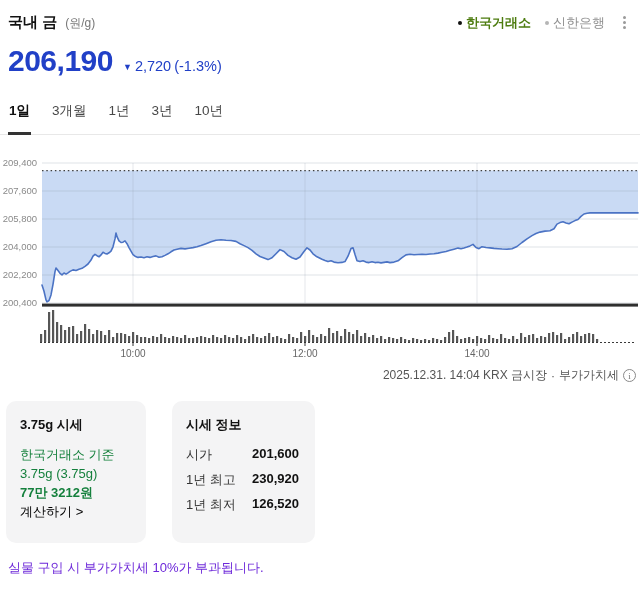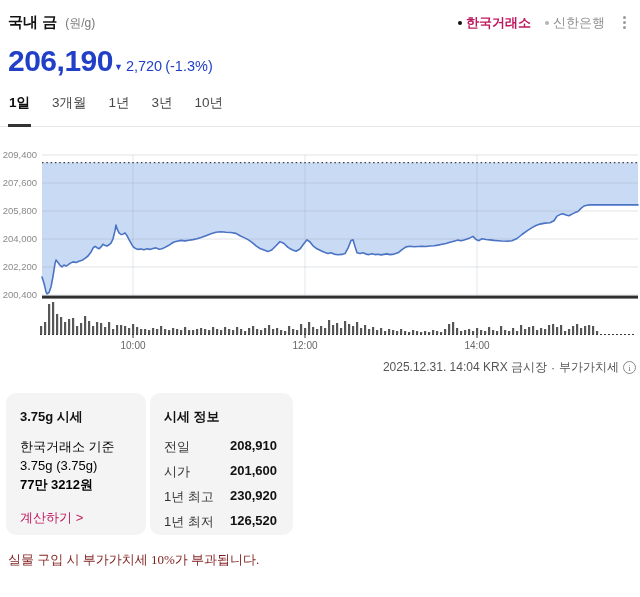--- a/index.html
+++ b/index.html
@@ -7,63 +7,63 @@
     font-family:"Liberation Sans","DejaVu Sans",sans-serif; color:#222; }
 
   
   .header { display:flex; justify-content:space-between; align-items:center; margin:13px 10px 0 8px; }
   .title-wrap { display:flex; align-items:baseline; gap:8px; }
   .title { font-size:15px; font-weight:bold; color:#111; }
   .unit { font-size:12px; color:#777; }
   .sources { display:flex; align-items:center; gap:14px; }
   .source { display:flex; align-items:center; gap:4px; font-size:13px; cursor:pointer; }
   .dot { width:4px; height:4px; border-radius:50%; display:inline-block; }
-  .source.active { font-weight:bold; color:#be185d; }
+  .source.active { font-weight:bold; color:#4d7c0f; }
   .source.active .dot { background:#111; }
   .source.inactive { color:#8e8e8e; }
   .source.inactive .dot { background:#b5b5b5; }
   .kebab { display:flex; flex-direction:column; gap:2px; padding:2px 4px; cursor:pointer; }
   .kebab i { width:3px; height:3px; border-radius:50%; background:#9a9a9a; }
 
   
-  .price-row { display:flex; align-items:baseline; margin:12px 8px 0 8px; gap:1px; }
+  .price-row { display:flex; align-items:baseline; margin:12px 8px 0 8px; gap:10px; }
   .price { font-size:30px; font-weight:bold; letter-spacing:-0.5px; }
   .change { display:flex; align-items:baseline; gap:3px; font-size:14.5px; }
   .tri { font-size:9px; position:relative; top:-1px; }
 
   
-  .tabs { display:flex; gap:20px; margin:16px 0 0 0; padding:0 8px; border-bottom:1px solid #e8e8e8; }
+  .tabs { display:flex; gap:20px; margin:24px 0 0 0; padding:0 8px; border-bottom:1px solid #e8e8e8; }
   .tab { font-size:13.5px; color:#484848; padding:0 1px 12px 1px; cursor:pointer; border-bottom:3px solid transparent; margin-bottom:-1px; }
   .tab.active { font-weight:bold; color:#111; border-bottom-color:#333; }
 
   
   #chart { display:block; margin-top:0; }
 
   
   .ts-row { display:flex; justify-content:flex-end; align-items:center; gap:4px;
     margin:4px 4px 0 0; font-size:12px; color:#555; }
   .ts-link { cursor:pointer; }
   .info-i { width:13px; height:13px; border:1px solid #8a8a8a; border-radius:50%;
     display:inline-flex; align-items:center; justify-content:center;
     font-size:9px; color:#777; font-family:"Liberation Serif",serif; cursor:pointer; }
 
   
-  .cards { display:flex; gap:4px; margin:17px 0 0 6px;align-items:center; }
+  .cards { display:flex; gap:26px; margin:17px 0 0 6px;align-items:center; }
   .card { background:#f4f4f5; border-radius:10px; padding:15px 14px; font-size:13px; }
   .card1 { width:140px; height:142px; }
   .card2 { width:143px; height:142px; }
   .card-title { font-weight:bold; color:#111; margin-bottom:12px; font-size:13px; }
-  .card1 .line { color:#000000; line-height:1.45; }
+  .card1 .line { color:#15803d; line-height:1.45; }
   .card1 .strong { font-weight:bold; }
-  .calc-link { margin-top:14px; color:#be185d; cursor:pointer; display:inline-block; }
+  .calc-link { margin-top:0; color:#000000; cursor:pointer; display:inline-block; }
   .info-row { display:flex; margin-bottom:7px; }
   .info-label { color:#333; width:58px; white-space:nowrap; }
   .info-value { font-weight:bold; color:#111; margin-left:8px; }
 
-  .note { margin:16px 8px 0 8px; font-size:13px; color:#7f1d1d;font-family:Liberation Serif, serif; }
+  .note { margin:16px 8px 0 8px; font-size:13px; color:#6d28d9; }
 </style>
 </head>
 <body>
 
 <div class="header">
   <div class="title-wrap">
     <span class="title">국내 금</span>
     <span class="unit">(원/g)</span>
   </div>
   <div class="sources">
@@ -301,24 +301,20 @@
     <div class="line">3.75g (3.75g)</div>
     <div class="line strong">77만 3212원</div>
     <span class="calc-link">
       <span>계산하기</span>
       <span>&gt;</span>
     </span>
   </div>
   <div class="card card2">
     <div class="card-title">시세 정보</div>
     <div class="info-row">
-      <span class="info-label">전일</span>
-      <span class="info-value">208,910</span>
-    </div>
-    <div class="info-row">
       <span class="info-label">시가</span>
       <span class="info-value">201,600</span>
     </div>
     <div class="info-row">
       <span class="info-label">1년 최고</span>
       <span class="info-value">230,920</span>
     </div>
     <div class="info-row">
       <span class="info-label">1년 최저</span>
       <span class="info-value">126,520</span>

